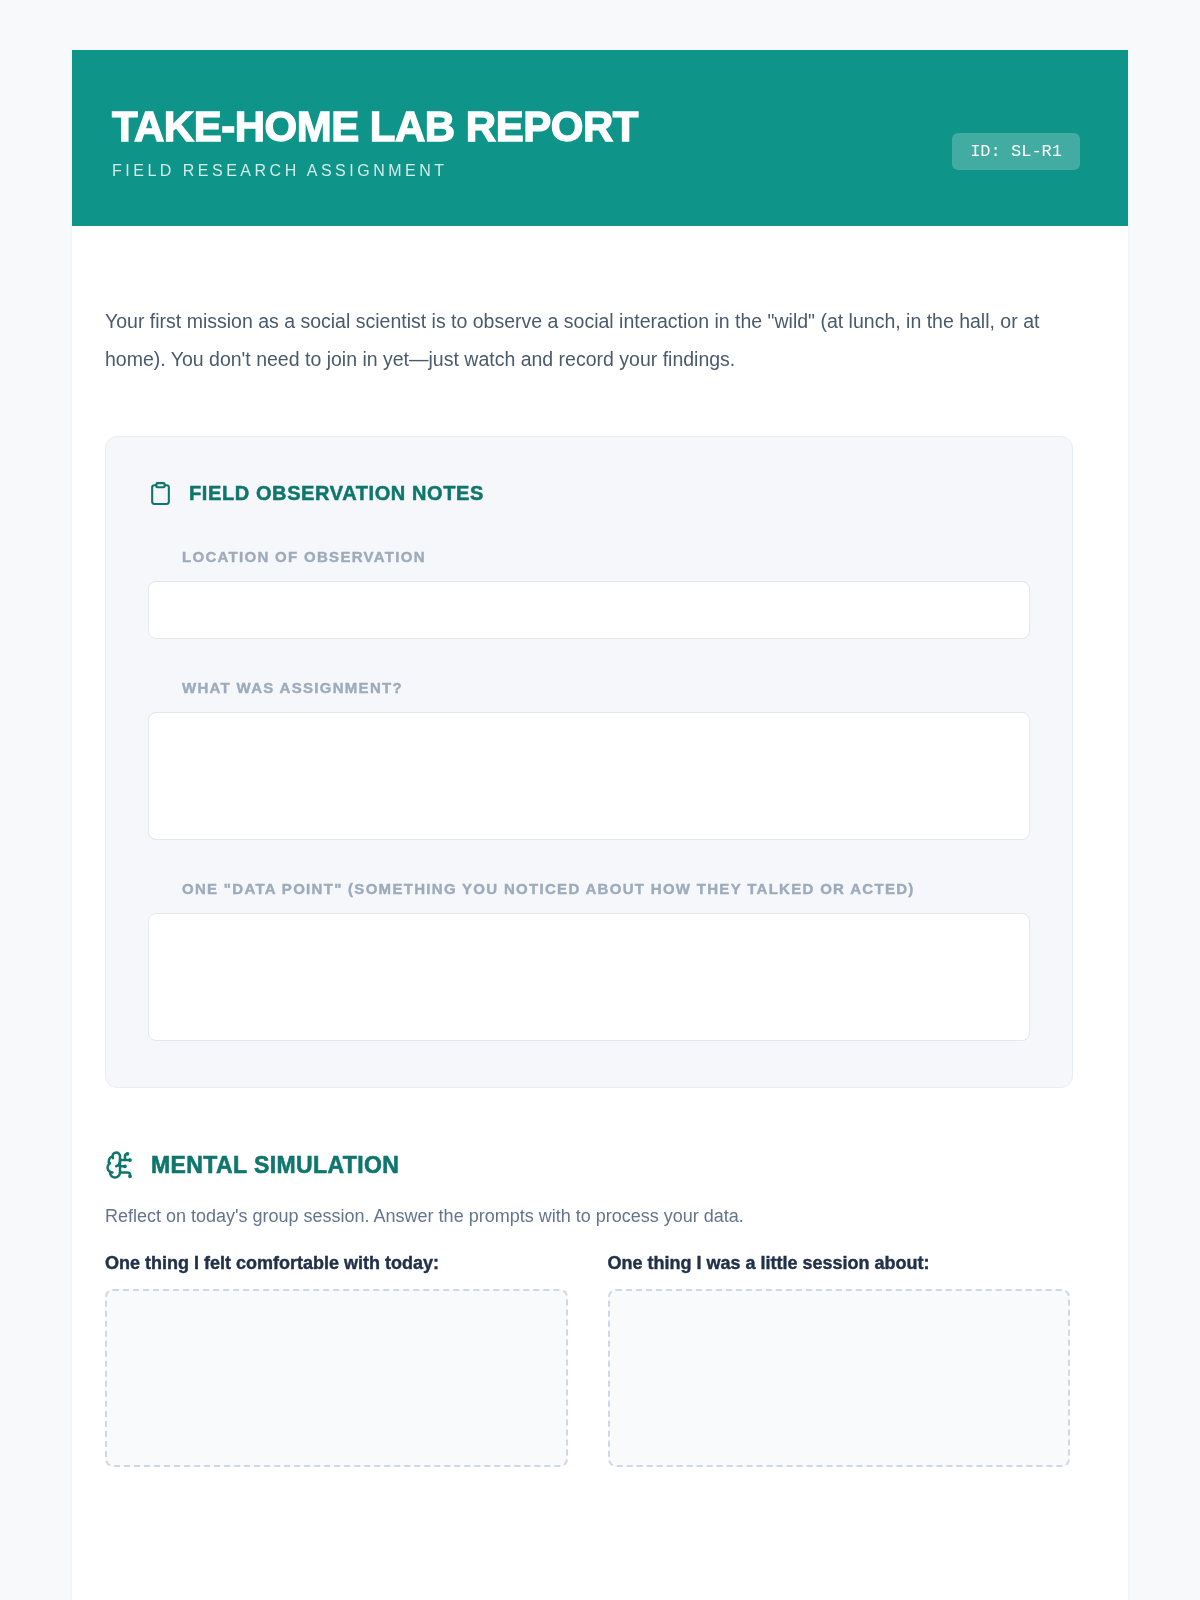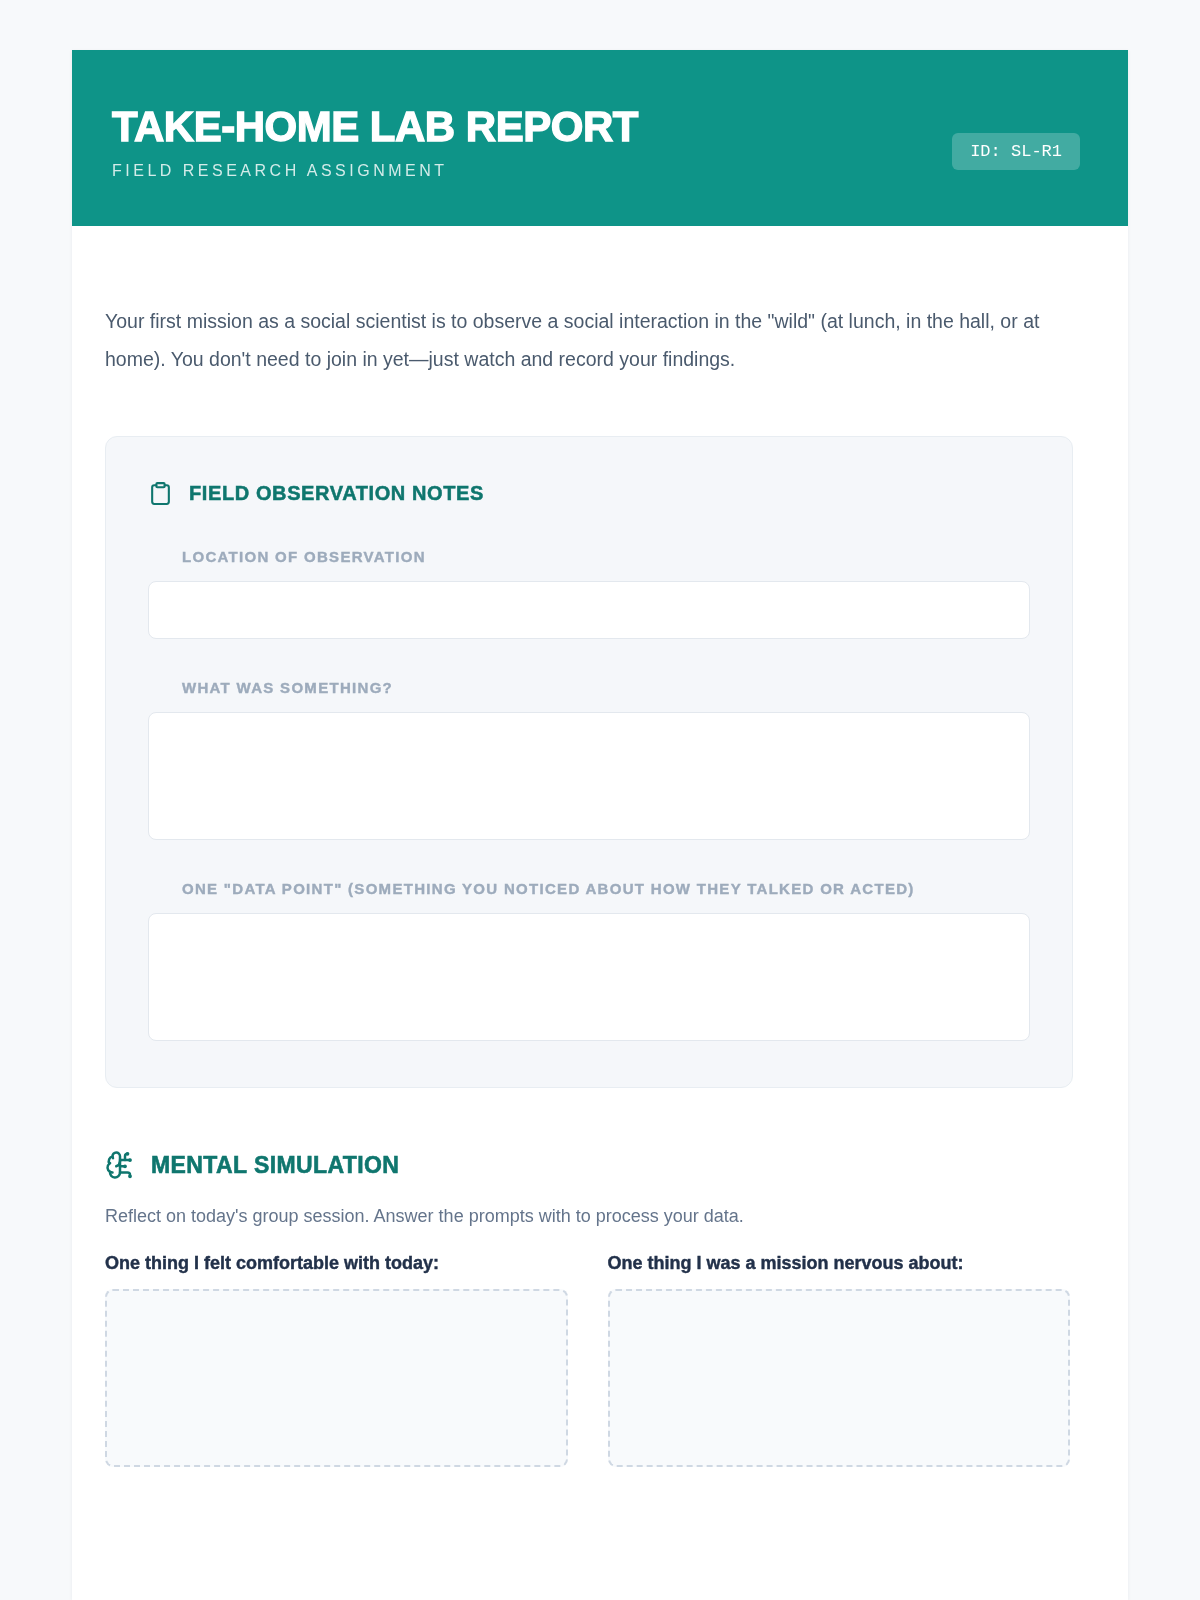--- a/index.html
+++ b/index.html
@@ -125,21 +125,21 @@
                 <rect width="8" height="4" x="8" y="2" rx="1" ry="1"></rect>
                 <path d="M16 4h2a2 2 0 0 1 2 2v14a2 2 0 0 1-2 2H6a2 2 0 0 1-2-2V6a2 2 0 0 1 2-2h2"></path>
               </svg>
             </span>
             <h3 class="card-heading">FIELD OBSERVATION NOTES</h3>
           </div>
 
           <div class="field-label first">LOCATION OF OBSERVATION</div>
           <input class="text-input" type="text" value="" style="">
 
-          <div class="field-label">WHAT WAS SOMETHING?</div>
+          <div class="field-label">WHAT WAS ASSIGNMENT?</div>
           <textarea class="text-area" style=""></textarea>
 
           <div class="field-label">ONE "DATA POINT" (SOMETHING YOU NOTICED ABOUT HOW THEY TALKED OR ACTED)</div>
           <textarea class="text-area" style=""></textarea>
         </section>
 
         <section class="mental-section">
           <div class="section-head">
             <span class="icon icon-teal-dark">
               <svg width="30" height="30" viewBox="0 0 24 24" fill="none" stroke="currentColor" stroke-width="2" stroke-linecap="round" stroke-linejoin="round">
@@ -161,21 +161,21 @@
             <h3 class="mental-heading">MENTAL SIMULATION</h3>
           </div>
           <p class="mental-intro">Reflect on today's group session. Answer the prompts with to process your data.</p>
 
           <div class="prompts">
             <div>
               <div class="prompt-label">One thing I felt comfortable with today:</div>
               <div class="prompt-box"></div>
             </div>
             <div>
-              <div class="prompt-label">One thing I was a mission nervous about:</div>
+              <div class="prompt-label">One thing I was a little session about:</div>
               <div class="prompt-box"></div>
             </div>
           </div>
         </section>
 
       </div>
     </div>
   </div>
 </div>
 

